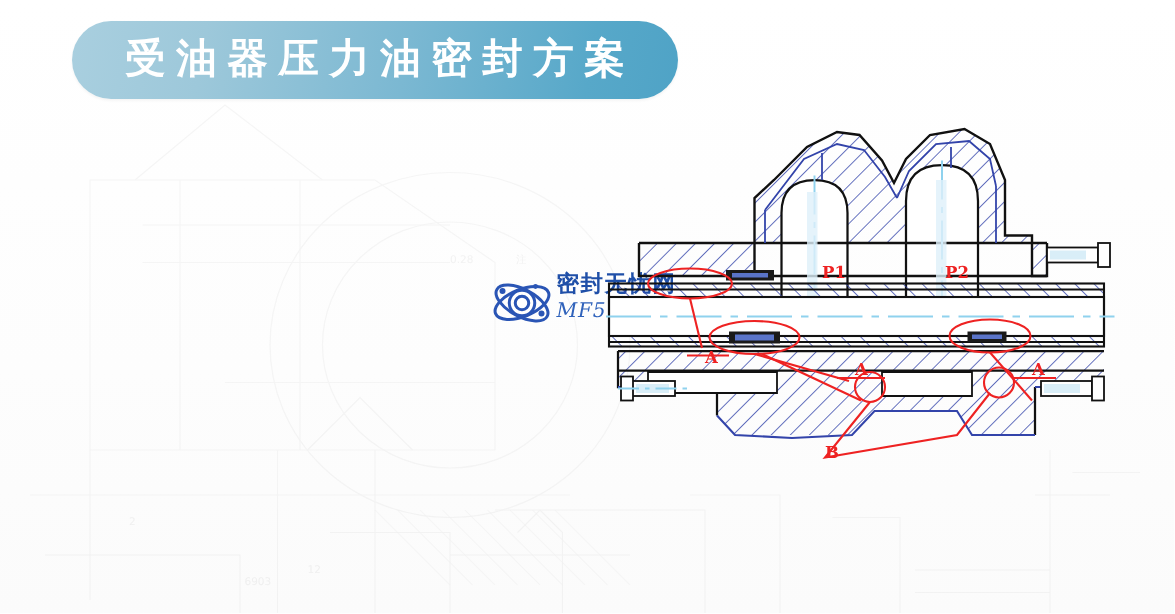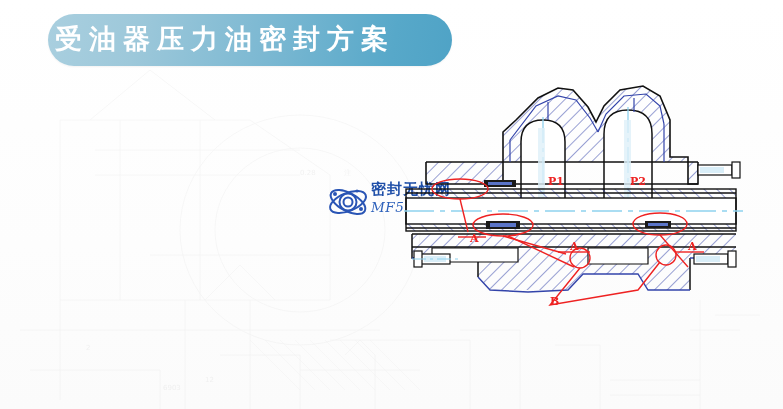--- a/index.html
+++ b/index.html
@@ -42,20 +42,21 @@
     height: 52px;
     border-radius: 26px;
     background: linear-gradient(100deg, #a9cfdf 0%, #9dc8da 22%, #7bb8d2 55%, #57a8c9 85%, #4fa3c6 100%);
     box-shadow: 0 1px 2px rgba(0,0,0,0.05);
   }
   #title-text {
     position: absolute;
     left: 0; right: 0;
     top: 50%;
     transform: translateY(-52%);
+    text-align: center;
     color: #ffffff;
     font-size: 27px;
     letter-spacing: 7px;
     font-weight: 600;
     font-family: "DejaVu Sans", "Liberation Sans", sans-serif;
     text-indent: 7px;
     white-space: nowrap;
   }
 
   

